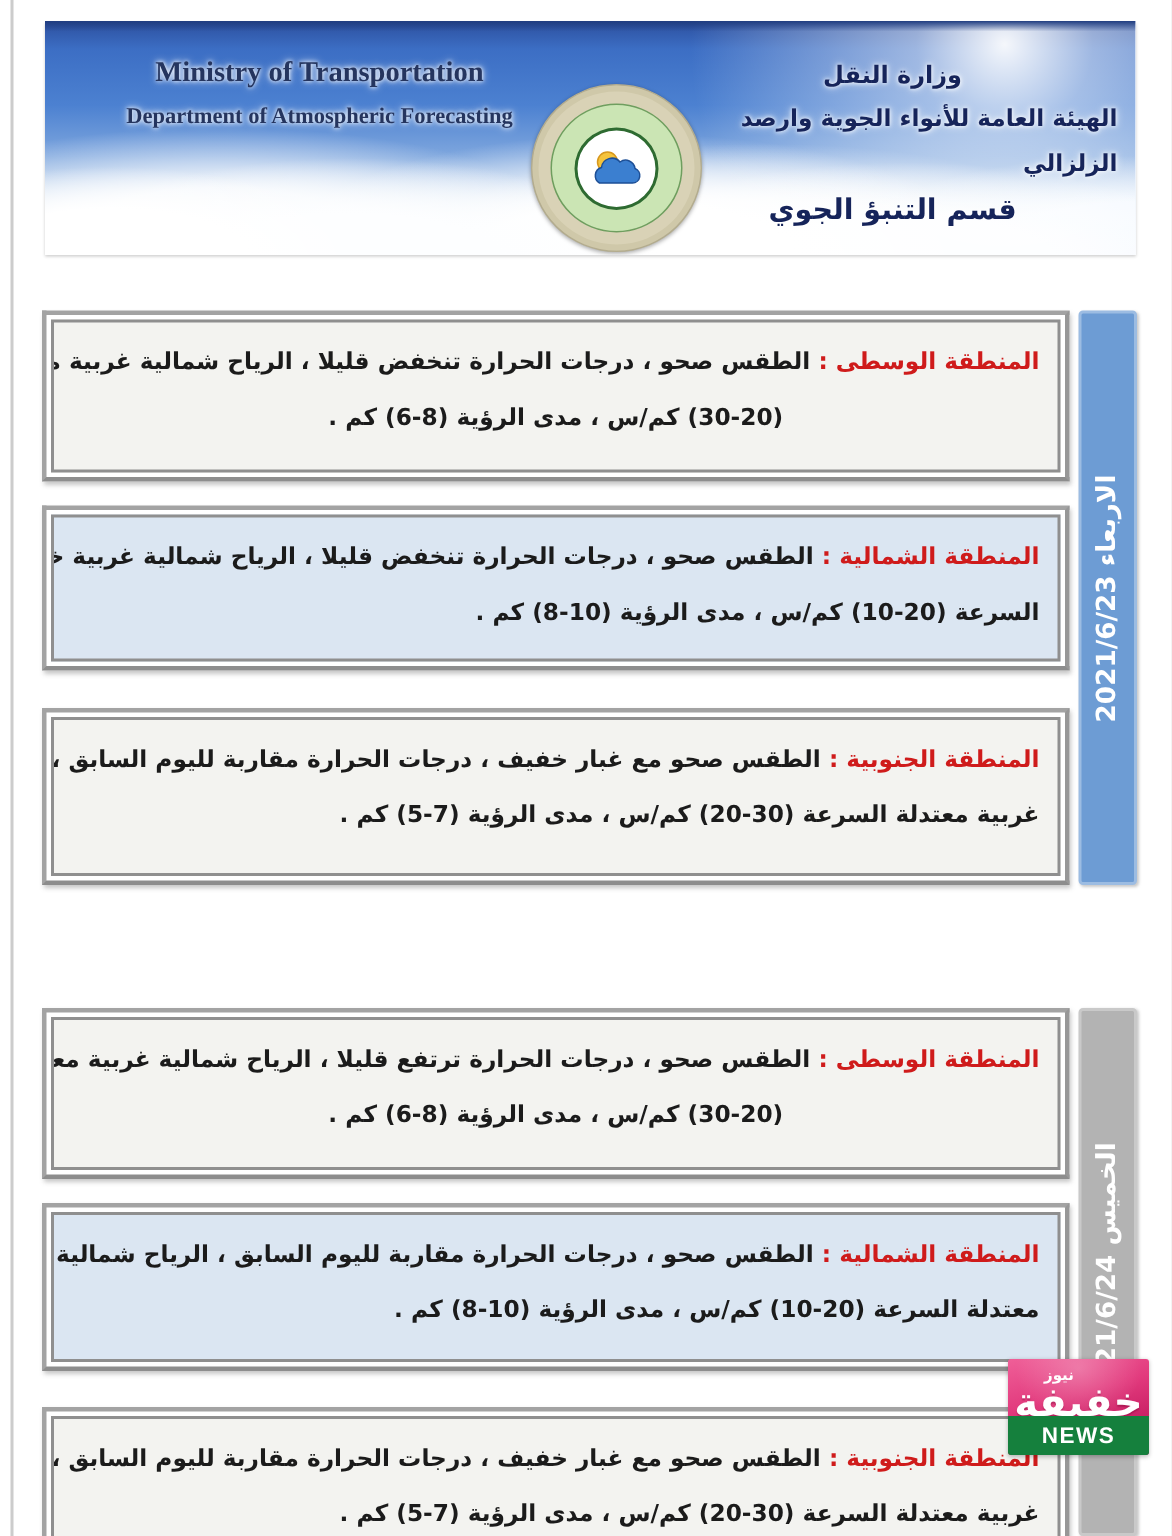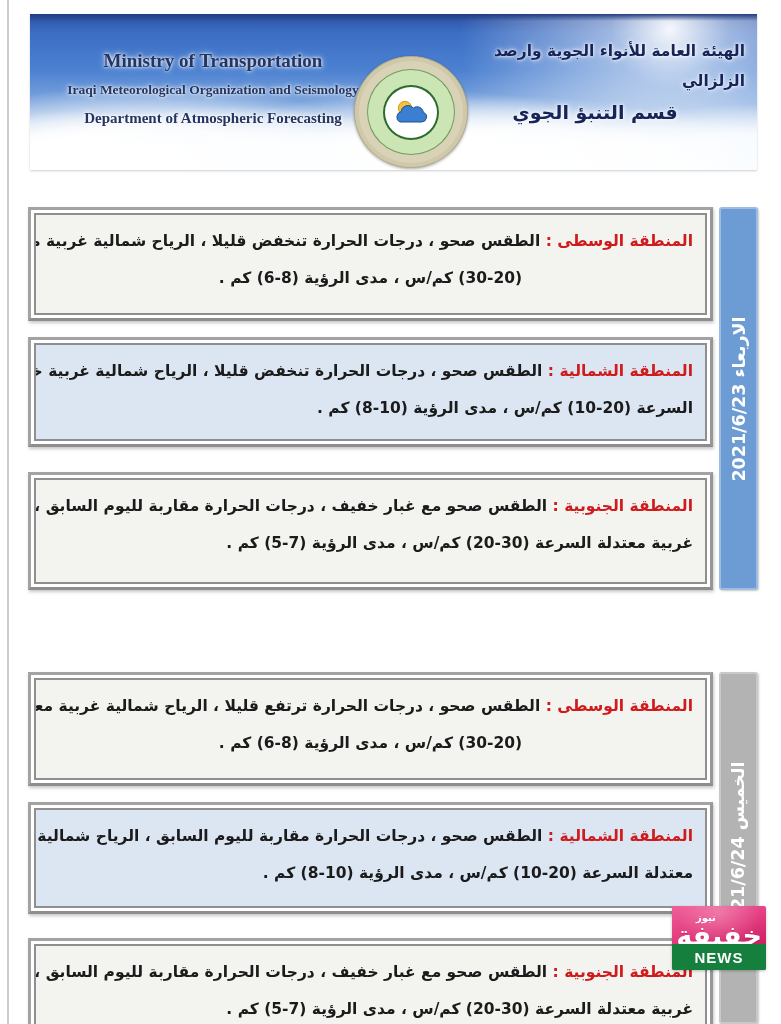--- a/index.html
+++ b/index.html
@@ -37,21 +37,20 @@
       radial-gradient(ellipse 300px 80px at 16% 84%, rgba(255,255,255,.85) 25%, rgba(255,255,255,0) 75%),
       radial-gradient(ellipse 280px 74px at 66% 88%, rgba(255,255,255,.8) 25%, rgba(255,255,255,0) 75%),
       linear-gradient(180deg, #2c4f9e 0%, #3c6ec4 12%, #4c81d1 36%, #7fa7de 58%, #c4d8ee 78%, #eef5fc 100%);
   }
   .en-block {
     position:absolute; left:18px; top:20px; width:330px;
     text-align:center; z-index:2;
     font-family:"Liberation Serif","DejaVu Serif",serif;
     color:#25355f;
     text-shadow: 0 0 3px #ffffff, 0 0 6px rgba(255,255,255,.9);
-    margin-top: 12px;
   }
   .en-l1 { font-size:19px; font-weight:bold; line-height:30px; }
   .en-l2 { font-size:13.5px; font-weight:bold; line-height:28px; }
   .en-l3 { font-size:15px; font-weight:bold; line-height:28px; }
   .ar-block {
     position:absolute; right:12px; top:22px; width:300px;
     text-align:center; z-index:2; direction:rtl;
     color:#16245a; font-weight:bold;
     text-shadow: 0 0 3px #ffffff, 0 0 6px rgba(255,255,255,.85);
   }
@@ -161,36 +160,36 @@
 
 <div class="page">
 
   <div class="scan-edge"></div>
 
   <div class="banner">
     <div class="sky"></div>
 
     <div class="en-block">
       <div class="en-l1">Ministry of  Transportation</div>
-      <div class="en-l2">Iraqi Meteorological Organization and Seismology</div>
       <div class="en-l3">Department of Atmospheric Forecasting</div>
     </div>
 
     <div class="org-logo">
       <div class="org-logo-green">
         <div class="org-logo-white">
           <svg width="40" height="28" viewBox="0 0 60 42">
             <circle cx="21" cy="15" r="10" fill="#f5c33b" stroke="#d8981d" stroke-width="1.5"></circle>
             <path d="M13 36 h33 a7.5 7.5 0 0 0 2.5-14.5 a9.5 9.5 0 0 0-15-6.5 a10.5 10.5 0 0 0-18.5 5.5 a8.5 8.5 0 0 0-2 15.5 z" fill="#3b7fd0" stroke="#1d4f96" stroke-width="1.5"></path>
           </svg>
         </div>
       </div>
     </div>
 
     <div class="ar-block">
+      <div class="ar-l1">وزارة النقل</div>
       <div class="ar-l2">الهيئة العامة للأنواء الجوية وارصد الزلزالي</div>
       <div class="ar-l3">قسم التنبؤ الجوي</div>
     </div>
   </div>
 
   <div class="fbox" style="top:207px; height:114px;">
     <div class="fbox-in fill-plain">
       <p class="l1"><span class="region">المنطقة الوسطى :</span> <span>الطقس صحو ، درجات الحرارة تنخفض قليلا ، الرياح شمالية غربية معتدلة السرعة</span></p>
       <p class="l2 tail-center">(30-20) كم/س ، مدى الرؤية (8-6) كم .</p>
     </div>

